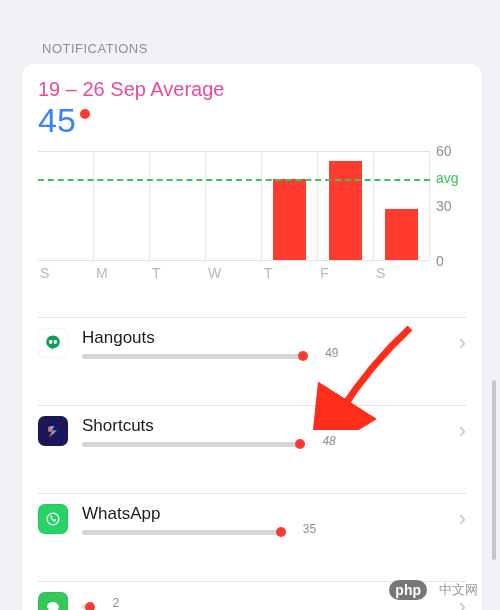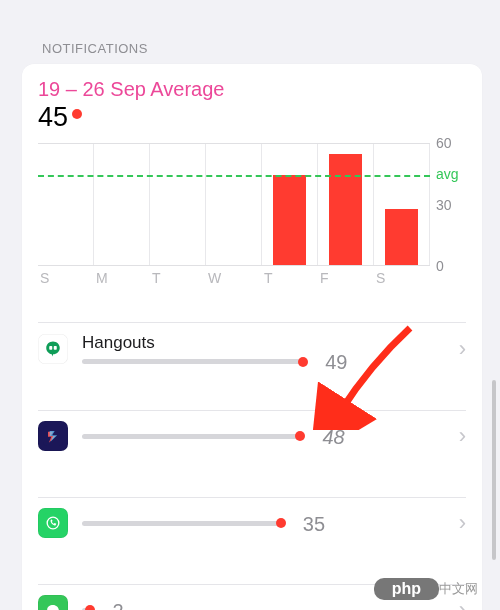--- a/index.html
+++ b/index.html
@@ -25,35 +25,35 @@
     border-radius: 12px;
     padding: 14px 16px 0 16px;
     box-shadow: 0 0 0 0.5px rgba(0,0,0,0.02);
   }
   .date-range {
     color: #ec4899;
     font-size: 20px;
   }
   .big-number-row { display: flex; align-items: flex-start; margin-top: 2px; }
   .big-number {
-    font-size: 27px;
+    font-size: 34px;
     font-weight: 500;
-    color: #000000;
+    color: #3b82f6;
     line-height: 1.05;
   }
   .big-dot {
     width: 10px; height: 10px; border-radius: 50%;
     background: #ff3b30;
     margin-left: 4px; margin-top: 6px;
   }
   
   .chart-area {
     display: flex;
     margin-top: 12px;
-    height: 123px;
+    height: 110px;
   }
   .chart-grid {
     flex: 1;
     position: relative;
     display: flex;
     border-top: 0.5px solid #e0e0e3;
     border-bottom: 0.5px solid #e0e0e3;
   }
   .chart-col {
     flex: 1;
@@ -138,21 +138,21 @@
     position: absolute;
     right: -5px;
     top: 50%;
     width: 10px; height: 10px;
     border-radius: 50%;
     background: #ff3b30;
     transform: translateY(-50%);
   }
   .row .count {
     color: #8e8e93;
-    font-size: 20px;
+    font-size: 12px;
     margin-left: 10px;
   }
   .chevron {
     color: #c7c7cc;
     font-size: 22px;
     margin-left: 10px;
   }
   .row .barwrap { width: 280px; position: relative; }
 
   
@@ -166,24 +166,24 @@
     bottom: 10px;
     display: flex;
     align-items: center;
     color: #999;
     font-size: 13px;
   }
   .footer-logo .php {
     background: #777;
     color: #fff;
     border-radius: 10px;
-    font-size: 16px;
+    font-size: 14px;
     font-weight: 600;
-    padding: 2px 18px;
-    margin-right: 0;
+    padding: 2px 6px;
+    margin-right: 12px;
   }
   .scrollbar-stub {
     position: absolute;
     right: 4px;
     top: 380px;
     width: 4px;
     height: 180px;
     background: rgba(0,0,0,0.18);
     border-radius: 2px;
   }
@@ -260,40 +260,42 @@
       </div>
       <div class="row">
         <div class="app-icon" style="background: rgb(27, 23, 88);">
           <svg width="20" height="20" viewBox="0 0 24 24">
             <rect width="24" height="24" rx="5" fill="#1b1758"></rect>
             <path d="M6 7h6l-3 5h6l-8 8 3-7H6z" fill="#f55" opacity="0.9"></path>
             <path d="M6 7h6l-3 5h6l-8 8 3-7H6z" fill="#6cf" opacity="0.7" transform="translate(2,-1)"></path>
           </svg>
         </div>
         <div class="body">
+          <div class="app-name">Shortcuts</div>
           <div class="bar-row">
             <div class="barwrap">
               <div class="h-track" style="width: 78%;">
                 <div class="h-dot"></div>
               </div>
               <span class="count" style="position: absolute; left: calc(78% + 12px); top: -8px; font-style: italic;">48</span>
             </div>
           </div>
         </div>
         <div class="chevron">›</div>
       </div>
       <div class="row">
         <div class="app-icon" style="background: rgb(37, 211, 102);">
           <svg width="20" height="20" viewBox="0 0 24 24">
             <rect width="24" height="24" rx="6" fill="#25d366"></rect>
             <circle cx="12" cy="12" r="7" fill="none" stroke="#fff" stroke-width="1.6"></circle>
             <path d="M9 9c0 3 3 6 6 6l1-2-2-1-1 1c-1-0.5-2-1.5-2.5-2.5l1-1-1-2z" fill="#fff"></path>
           </svg>
         </div>
         <div class="body">
+          <div class="app-name">WhatsApp</div>
           <div class="bar-row">
             <div class="barwrap">
               <div class="h-track" style="width: 71%;">
                 <div class="h-dot"></div>
               </div>
               <span class="count" style="position: absolute; left: calc(71% + 12px); top: -8px; text-align: right;">35</span>
             </div>
           </div>
         </div>
         <div class="chevron">›</div>

